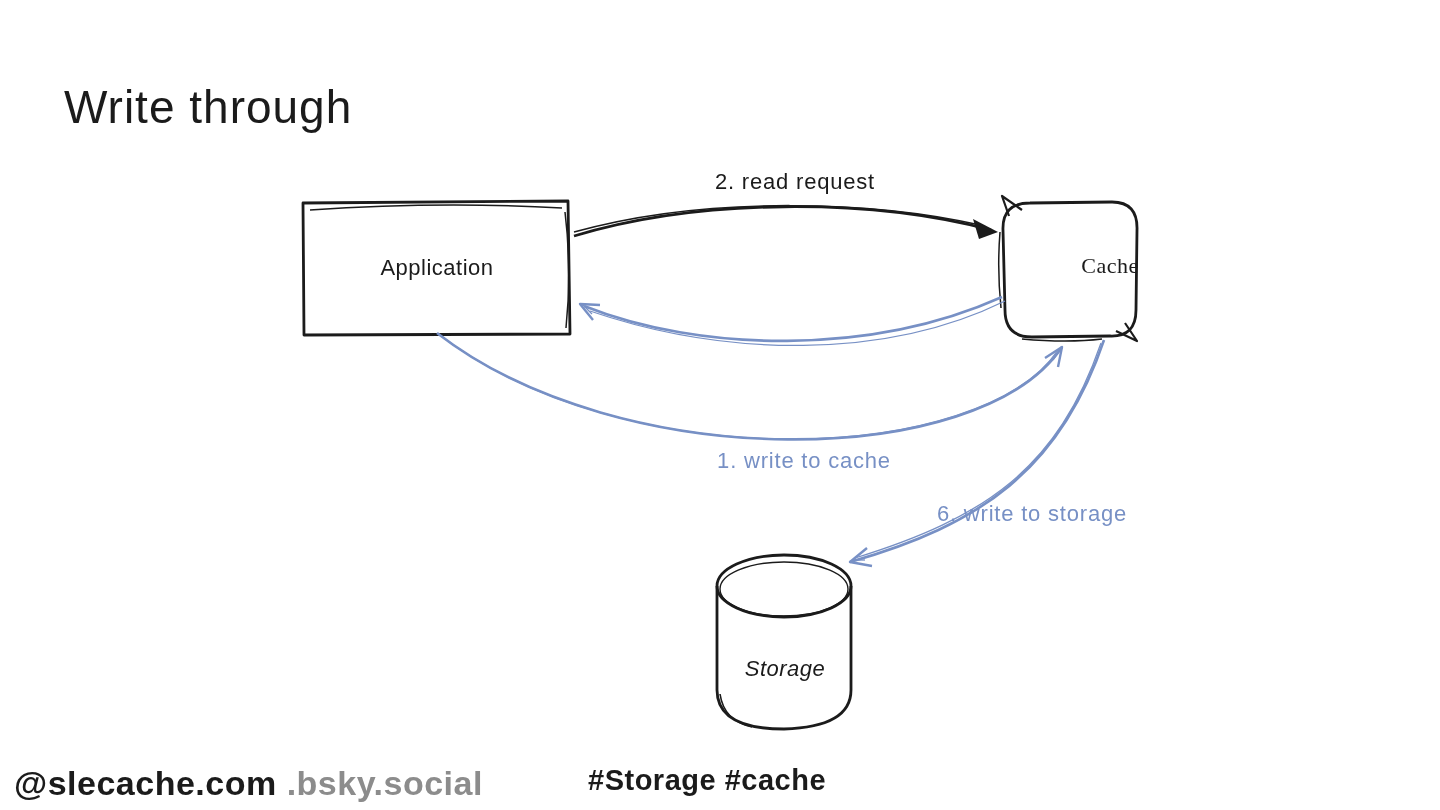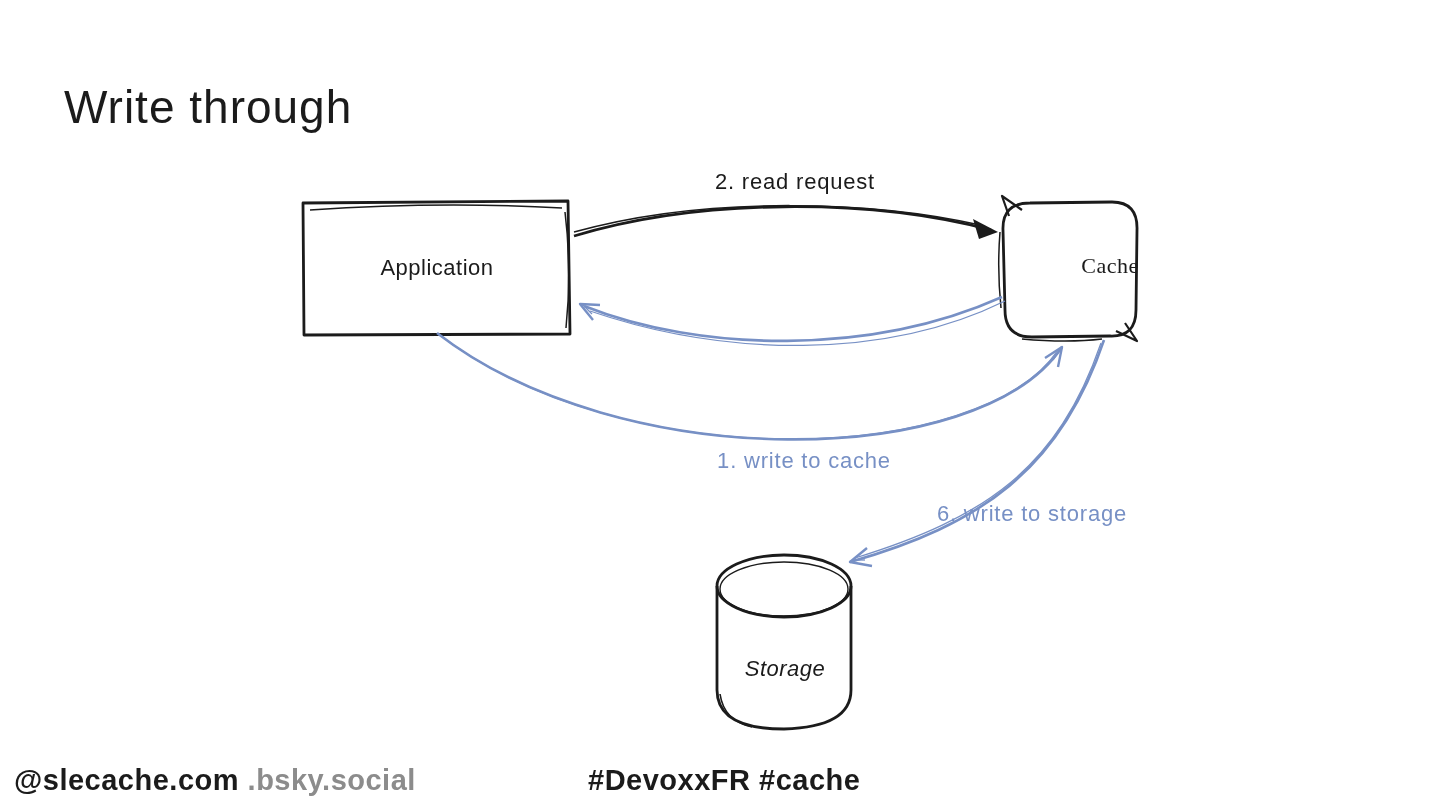--- a/index.html
+++ b/index.html
@@ -32,21 +32,21 @@
   }
   .arrow-label.blue{color:var(--accent);}
   .arrow-label.black{color:var(--ink);}
   .arrow-label.l-read-request{left:795px;top:182px;}
   .arrow-label.l-read-from-cache{left:793px;top:373px;}
   .arrow-label.l-write-to-cache{left:784px;top:461px;margin-left:20px;}
   .arrow-label.l-write-to-storage{left:1032px;top:514px;}
 
   .footer-left{
     position:absolute;left:14px;top:764px;
-    font-size:29px;font-weight:700;letter-spacing:0.5px;white-space:nowrap;
+    font-size:34px;font-weight:700;letter-spacing:0.5px;white-space:nowrap;
   }
   .footer-left .primary{color:var(--ink);}
   .footer-left .secondary{color:var(--muted);}
   .footer-center{
     position:absolute;left:588px;top:764px;
     font-size:29px;font-weight:700;letter-spacing:0.5px;color:var(--ink);white-space:nowrap;
   }
 
   svg path, svg ellipse, svg polyline{fill:none;}
 </style>
@@ -113,15 +113,15 @@
   <div class="node-label storage">Storage</div>
 
   <div class="arrow-label black l-read-request">2. read request</div>
   <div class="arrow-label blue l-write-to-cache">1. write to cache</div>
   <div class="arrow-label blue l-write-to-storage">6. write to storage</div>
 
   <div class="footer-left">
     <span class="primary">@slecache.com</span>
     <span class="secondary">.bsky.social</span>
   </div>
-  <div class="footer-center">#DevoxxFR #cache</div>
+  <div class="footer-center">#Storage #cache</div>
 
 </div>
 
 </body></html>

